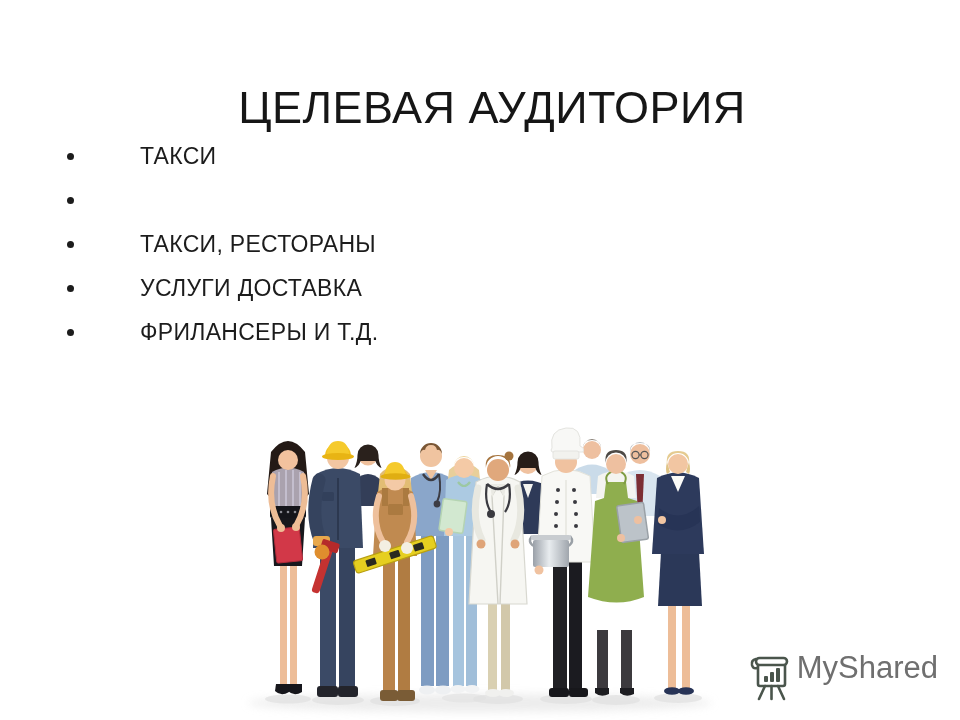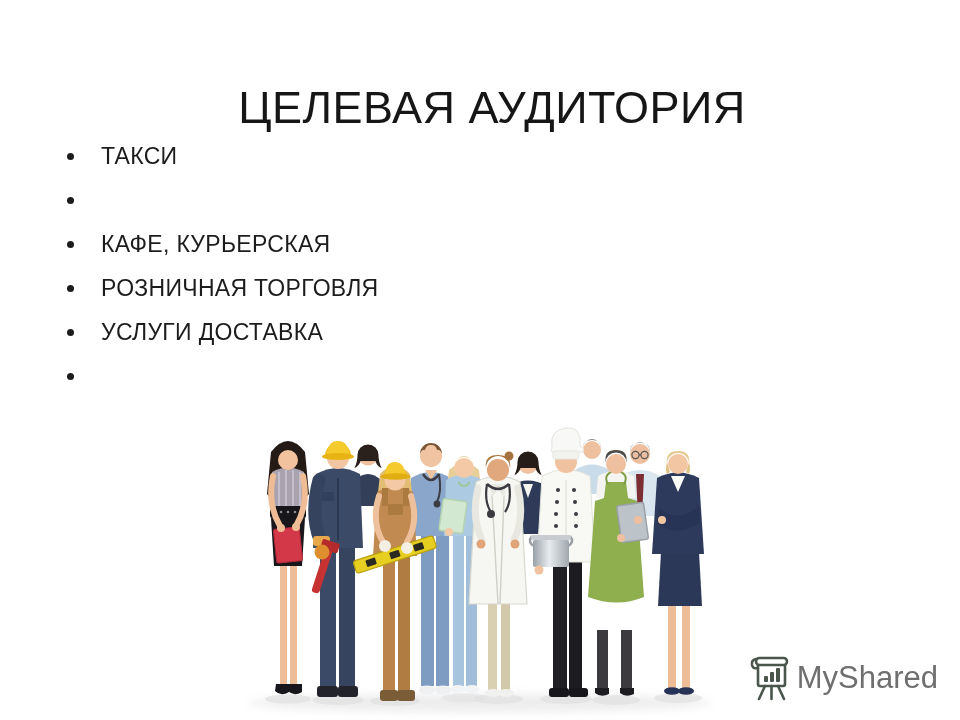--- a/index.html
+++ b/index.html
@@ -10,65 +10,62 @@
   .title{
     position:absolute;top:52px;left:0;width:100%;text-align:center;
     font-size:45px;line-height:52px;font-weight:400;color:#161616;
     letter-spacing:0.5px;white-space:nowrap;padding-left:12px;
   }
   .bullets{
     position:absolute;top:134px;left:67px;margin:0;padding:0;list-style:none;
   }
   .bullets li{
     display:flex;align-items:center;height:44px;
-    font-size:23px;color:#1c1c1c;letter-spacing:0.3px;white-space:nowrap;
+    font-size:23px;color:#1c1c1c;letter-spacing:0.3px;white-space:nowrap;gap:39px;
   }
   .dot{
     width:7px;height:7px;border-radius:50%;background:#1c1c1c;
     margin-right:27px;flex:none;
   }
   .photo{
     position:absolute;left:235px;top:400px;width:490px;height:320px;
   }
   .photo svg{display:block;width:100%;height:100%;}
   .watermark{
     position:absolute;right:22px;bottom:18px;
-    display:flex;align-items:center;gap:4px;color:#6f6f6f;
+    display:flex;align-items:flex-start;gap:4px;color:#6f6f6f;
   }
   .wm-text{font-size:31px;line-height:31px;color:#6f6f6f;}
 </style>
 </head>
 <body>
 
 <div class="slide">
 
   <h1 class="title">ЦЕЛЕВАЯ АУДИТОРИЯ</h1>
 
   <ul class="bullets">
     <li>
         <span class="dot"></span>
         <span>ТАКСИ</span>
       </li>
     <li>
         <span class="dot"></span>
       </li>
     <li>
         <span class="dot"></span>
-        <span>КАФЕ, КУРЬЕРСКАЯ</span>
-      </li>
-    <li>
-        <span class="dot"></span>
-        <span>РОЗНИЧНАЯ ТОРГОВЛЯ</span>
+        <span>ТАКСИ, РЕСТОРАНЫ</span>
       </li>
     <li>
         <span class="dot"></span>
         <span>УСЛУГИ ДОСТАВКА</span>
       </li>
     <li>
         <span class="dot"></span>
+        <span>ФРИЛАНСЕРЫ И Т.Д.</span>
       </li>
   </ul>
 
   <div class="photo">
     <svg viewBox="0 0 490 320" xmlns="http://www.w3.org/2000/svg">
       <defs>
         <linearGradient id="potGrad" x1="0" y1="0" x2="1" y2="0">
           <stop offset="0" stop-color="#9aa0a8"></stop>
             <stop offset="0.45" stop-color="#e8ecef"></stop>
             <stop offset="1" stop-color="#a0a6ad"></stop>

